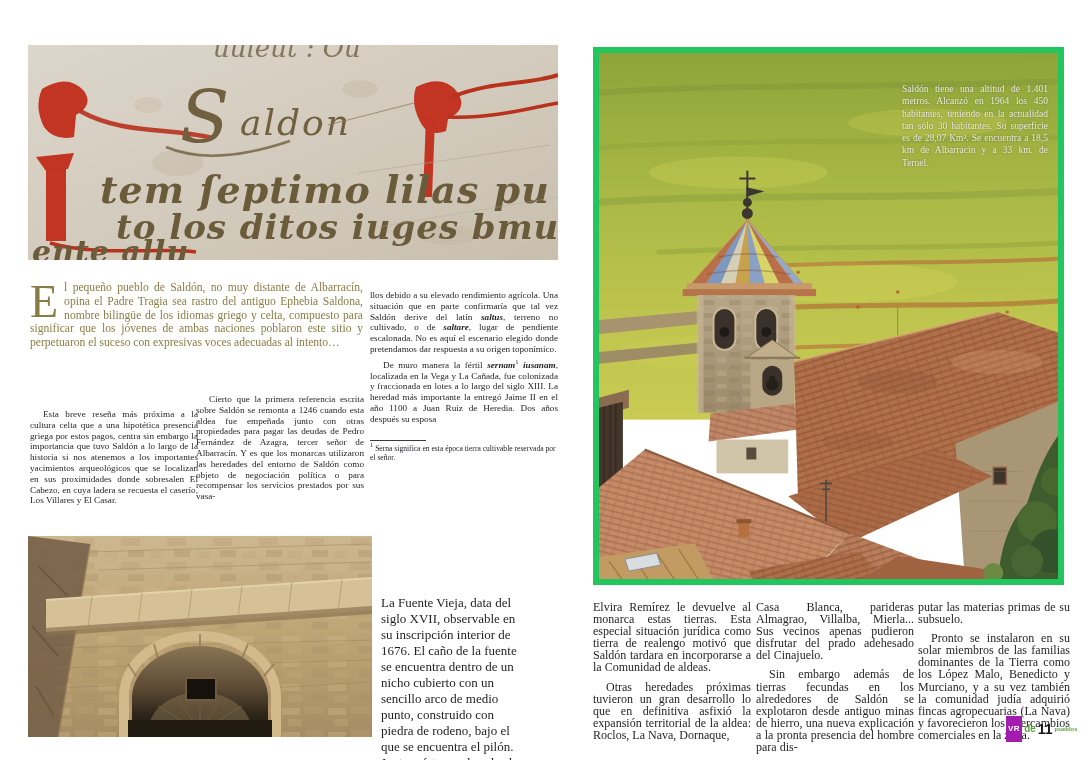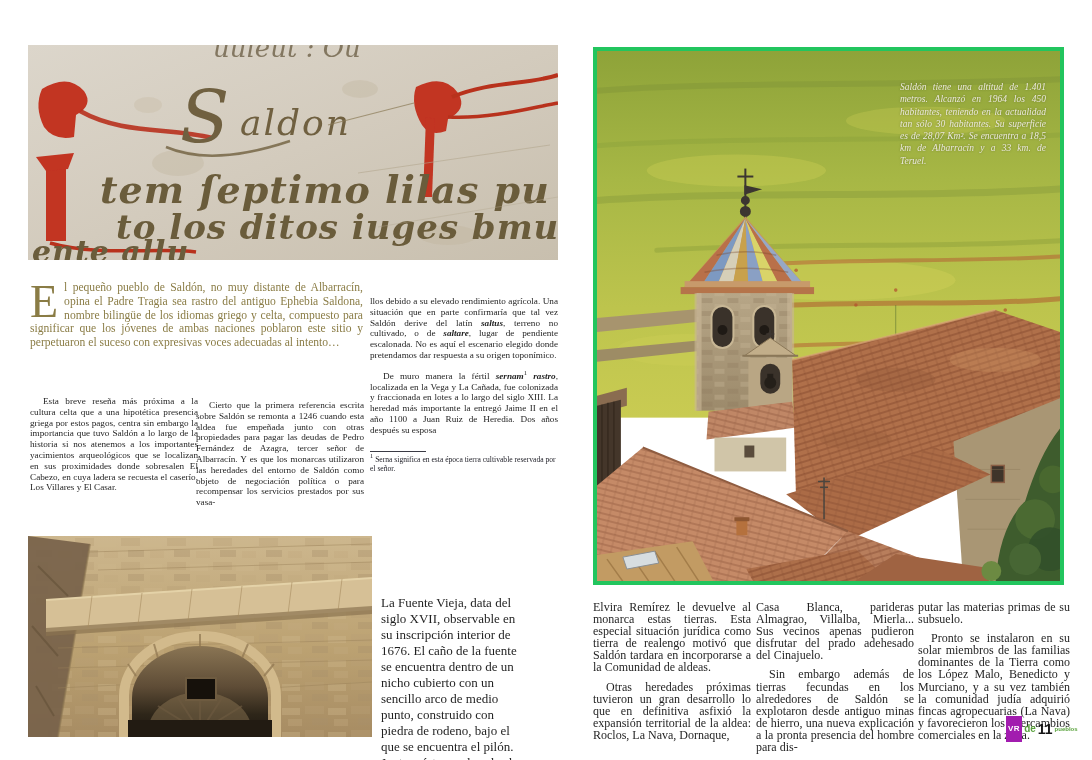--- a/index.html
+++ b/index.html
@@ -6,21 +6,21 @@
   .sheet {
     position:relative; width:1092px; height:760px; background:#ffffff;
     font-family:"Liberation Serif", serif; overflow:hidden;
   }
   .photo { position:absolute; overflow:hidden; }
   .photo svg { display:block; }
 
   
   .body-text { position:absolute; font-size:9.2px; line-height:10.8px;
     text-align:justify; color:#1f1f1f; }
-  .body-text p { margin:10px 0 5px 0; }
+  .body-text p { margin:4px 0 5px 0; }
   p.ind { text-indent:13px; }
   .bi { font-weight:bold; font-style:italic; }
   sup { font-size:6.5px; vertical-align:super; line-height:0; }
 
   .intro { position:absolute; left:30px; top:281px; width:333px;
     font-size:11.6px; line-height:13.8px; text-align:justify; color:#8a7c45; }
   .dropcap { float:left; font-size:46px; line-height:36px; padding:3px 6px 0 0;
     color:#8a7c45; }
 
   .footnote { margin-top:15px; font-size:7.6px; line-height:9.8px; text-align:left; color:#23232b; }
@@ -38,21 +38,21 @@
 
   .footer-logo { position:absolute; left:1006px; top:722px; height:13px;
     display:flex; align-items:center; gap:2px;
     font-family:"Liberation Sans", sans-serif; }
   .footer-box { background:#a21caf; color:#ffffff; font-weight:bold;
     font-size:8px; line-height:10px; padding:8px 2px; letter-spacing:.5px; }
   .footer-de { color:#59a23c; font-size:10px; font-weight:bold; }
   .footer-num { color:#151515; font-weight:bold; font-size:14px; }
   .footer-suffix { color:#59a23c; font-size:6px; font-weight:bold; }
 
-  .village-frame { border:4px solid #22c55e; box-sizing:border-box;font-style:italic; }
+  .village-frame { border:6px solid #22c55e; box-sizing:border-box; }
 </style>
 </head>
 <body>
 
 <div class="sheet">
 
   <div class="photo" style="left:28px; top:45px; width:530px; height:215px;">
     <svg width="530" height="215" viewBox="0 0 530 215">
       <defs>
         <linearGradient id="parchG" x1="0" y1="0" x2="1" y2="1">
@@ -107,31 +107,31 @@
         <path d="M330,128 L522,100" stroke="#b3a78f" stroke-width="1" opacity="0.6"></path>
         <path d="M350,182 L530,152" stroke="#b3a78f" stroke-width="1" opacity="0.4"></path>
       </g>
     </svg>
   </div>
 
   <div class="intro">
     <span class="dropcap">E</span><span>l pequeño pueblo de Saldón, no muy distante de Albarracín, opina el Padre Tragia sea rastro del antiguo Ephebia Saldona, nombre bilingüe de los idiomas griego y celta, compuesto para significar que los jóvenes de ambas naciones poblaron este sitio y perpetuaron el suceso con expresivas voces adecuadas al intento…</span>
   </div>
 
-  <div class="body-text" style="left:30px; top:386px; width:168px;">
+  <div class="body-text" style="left:30px; top:405px; width:168px;">
     <p class="ind">Esta breve reseña más próxima a la cultura celta que a una hipotética presencia griega por estos pagos, centra sin embargo la importancia que tuvo Saldón a lo largo de la historia si nos atenemos a los importantes yacimientos arqueológicos que se localizan en sus proximidades donde sobresalen El Cabezo, en cuya ladera se recuesta el caserío, Los Villares y El Casar.</p>
   </div>
 
   <div class="body-text" style="left:196px; top:390px; width:168px;">
     <p class="ind">Cierto que la primera referencia escrita sobre Saldón se remonta a 1246 cuando esta aldea fue empeñada junto con otras propiedades para pagar las deudas de Pedro Fernández de Azagra, tercer señor de Albarracín. Y es que los monarcas utilizaron las heredades del entorno de Saldón como objeto de negociación política o para recompensar los servicios prestados por sus vasa-</p>
   </div>
 
   <div class="body-text" style="left:370px; top:286px; width:188px;">
     <p><span>llos debido a su elevado rendimiento agrícola. Una situación que en parte confirmaría que tal vez Saldón derive del latín </span><span class="bi">saltus</span><span>, terreno no cultivado, o de </span><span class="bi">saltare</span><span>, lugar de pendiente escalonada. No es aquí el escenario elegido donde pretendamos dar respuesta a su origen toponímico.</span></p>
-    <p class="ind"><span>De muro manera la fértil </span><span class="bi">sernam</span><sup>1</sup><span class="bi"> rastro</span><span>, localizada en la Vega y La Cañada, fue colonizada y fraccionada en lotes a lo largo del siglo XIII. La heredad más importante la entregó Jaime II en el año 1100 a Juan Ruiz de Heredia. Dos años después su esposa</span></p>
+    <p class="ind"><span>De muro manera la fértil </span><span class="bi">sernam</span><sup>1</sup><span class="bi"> iusanam</span><span>, localizada en la Vega y La Cañada, fue colonizada y fraccionada en lotes a lo largo del siglo XIII. La heredad más importante la entregó Jaime II en el año 1100 a Juan Ruiz de Heredia. Dos años después su esposa</span></p>
     <div class="footnote">
       <div class="rule"></div>
       <sup>1</sup><span> Serna significa en esta época tierra cultivable reservada por el señor.</span>
     </div>
   </div>
 
   <div class="photo" style="left:28px; top:536px; width:344px; height:201px;">
     <svg width="344" height="201" viewBox="0 0 344 201">
       <defs>
         <linearGradient id="fntG" x1="0" y1="0" x2="0" y2="1">

